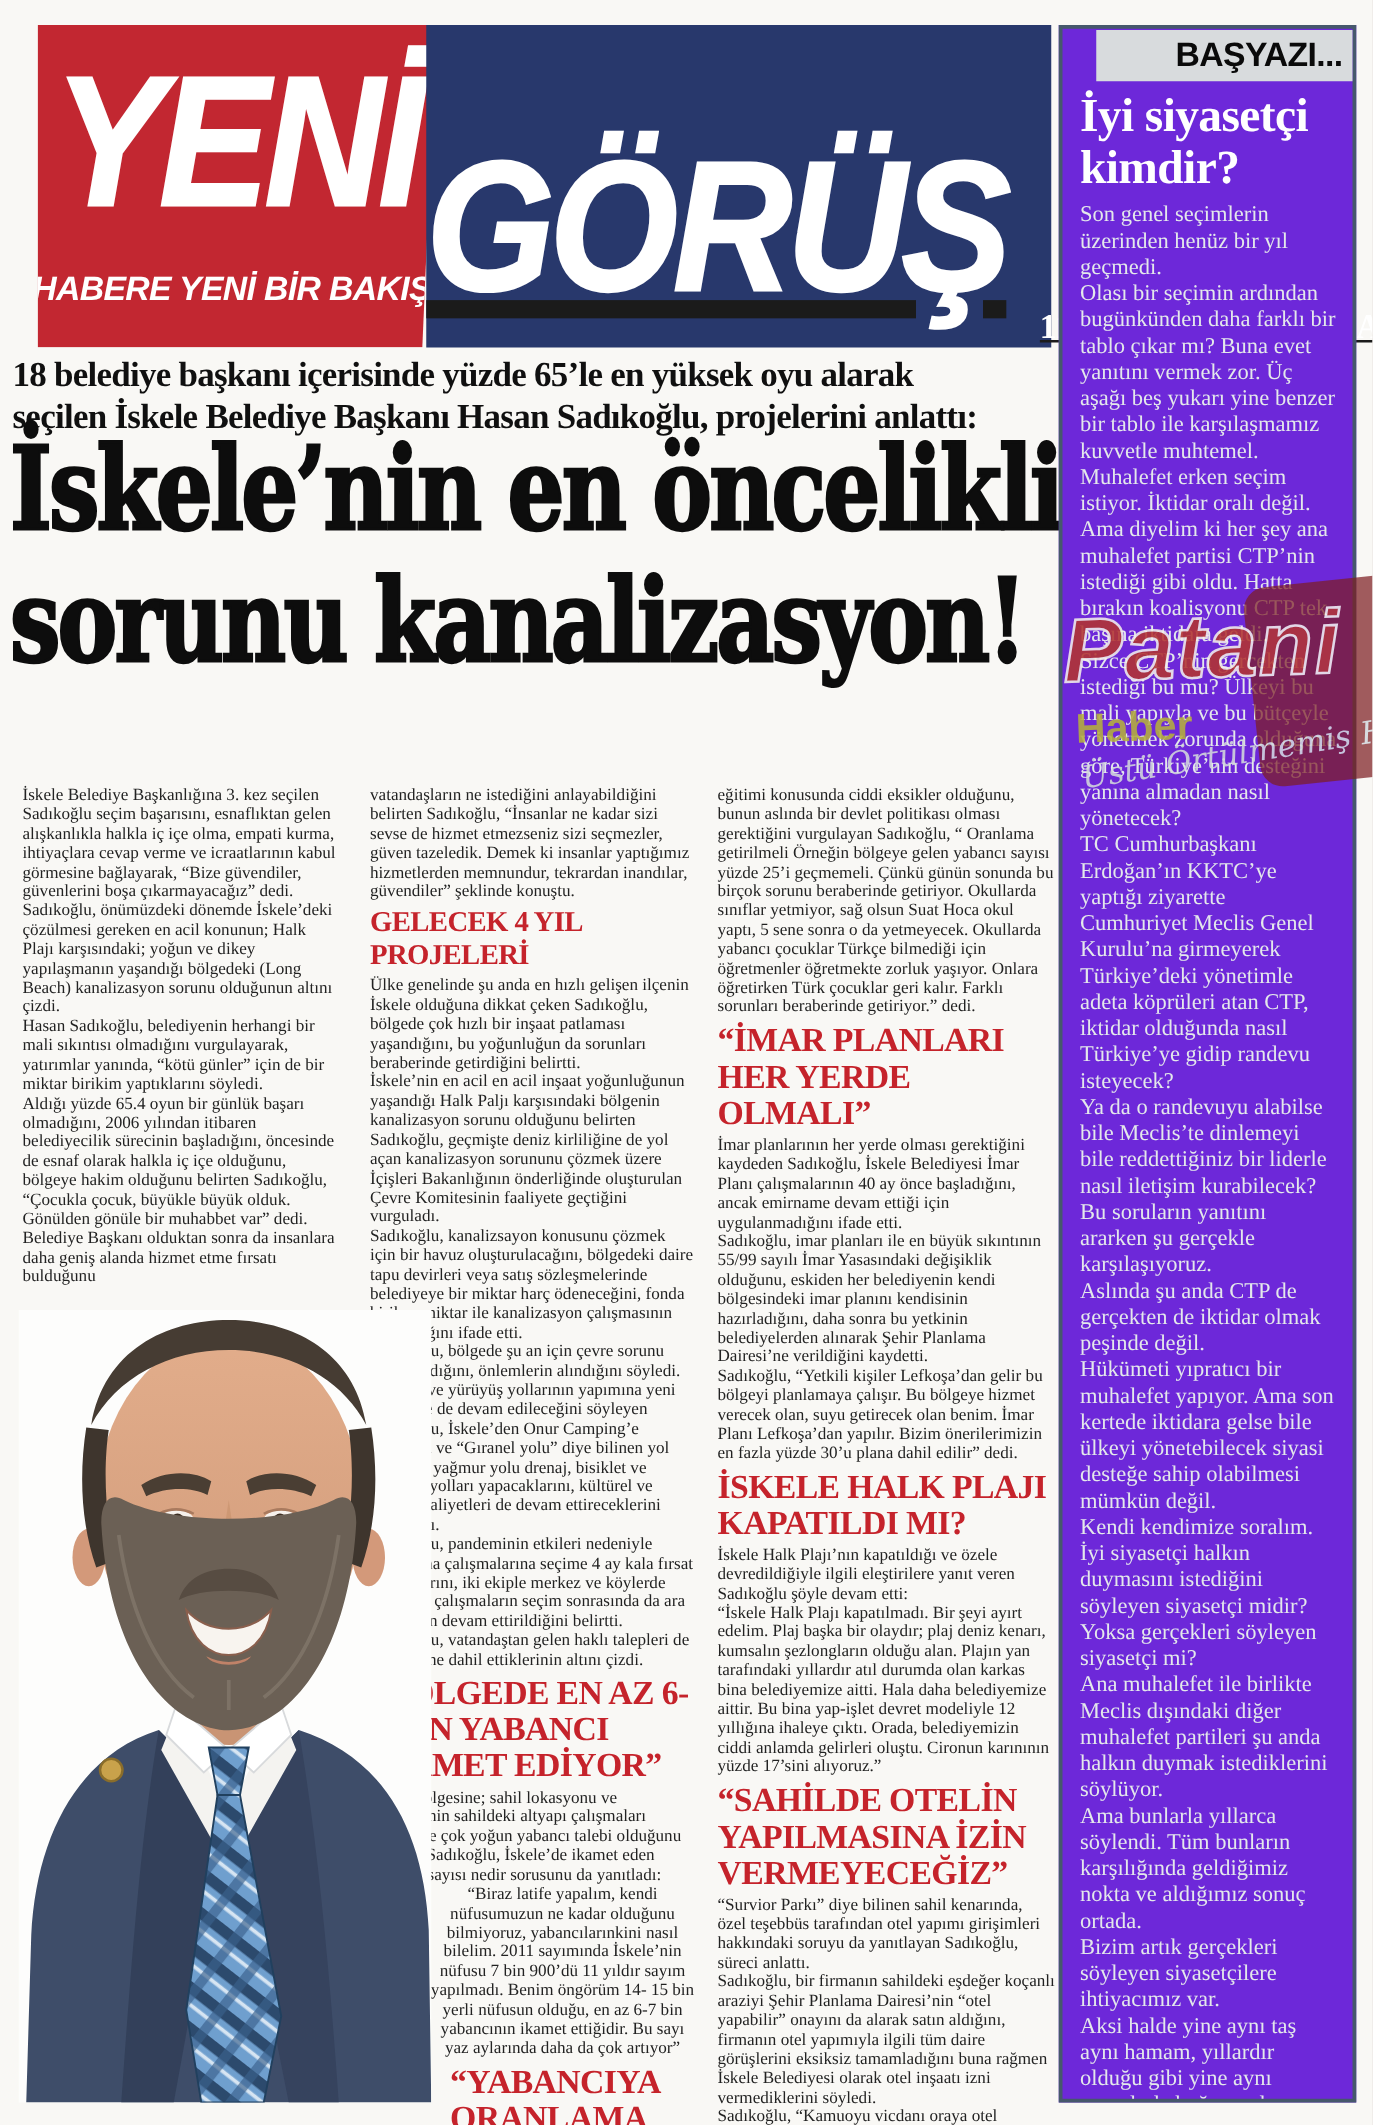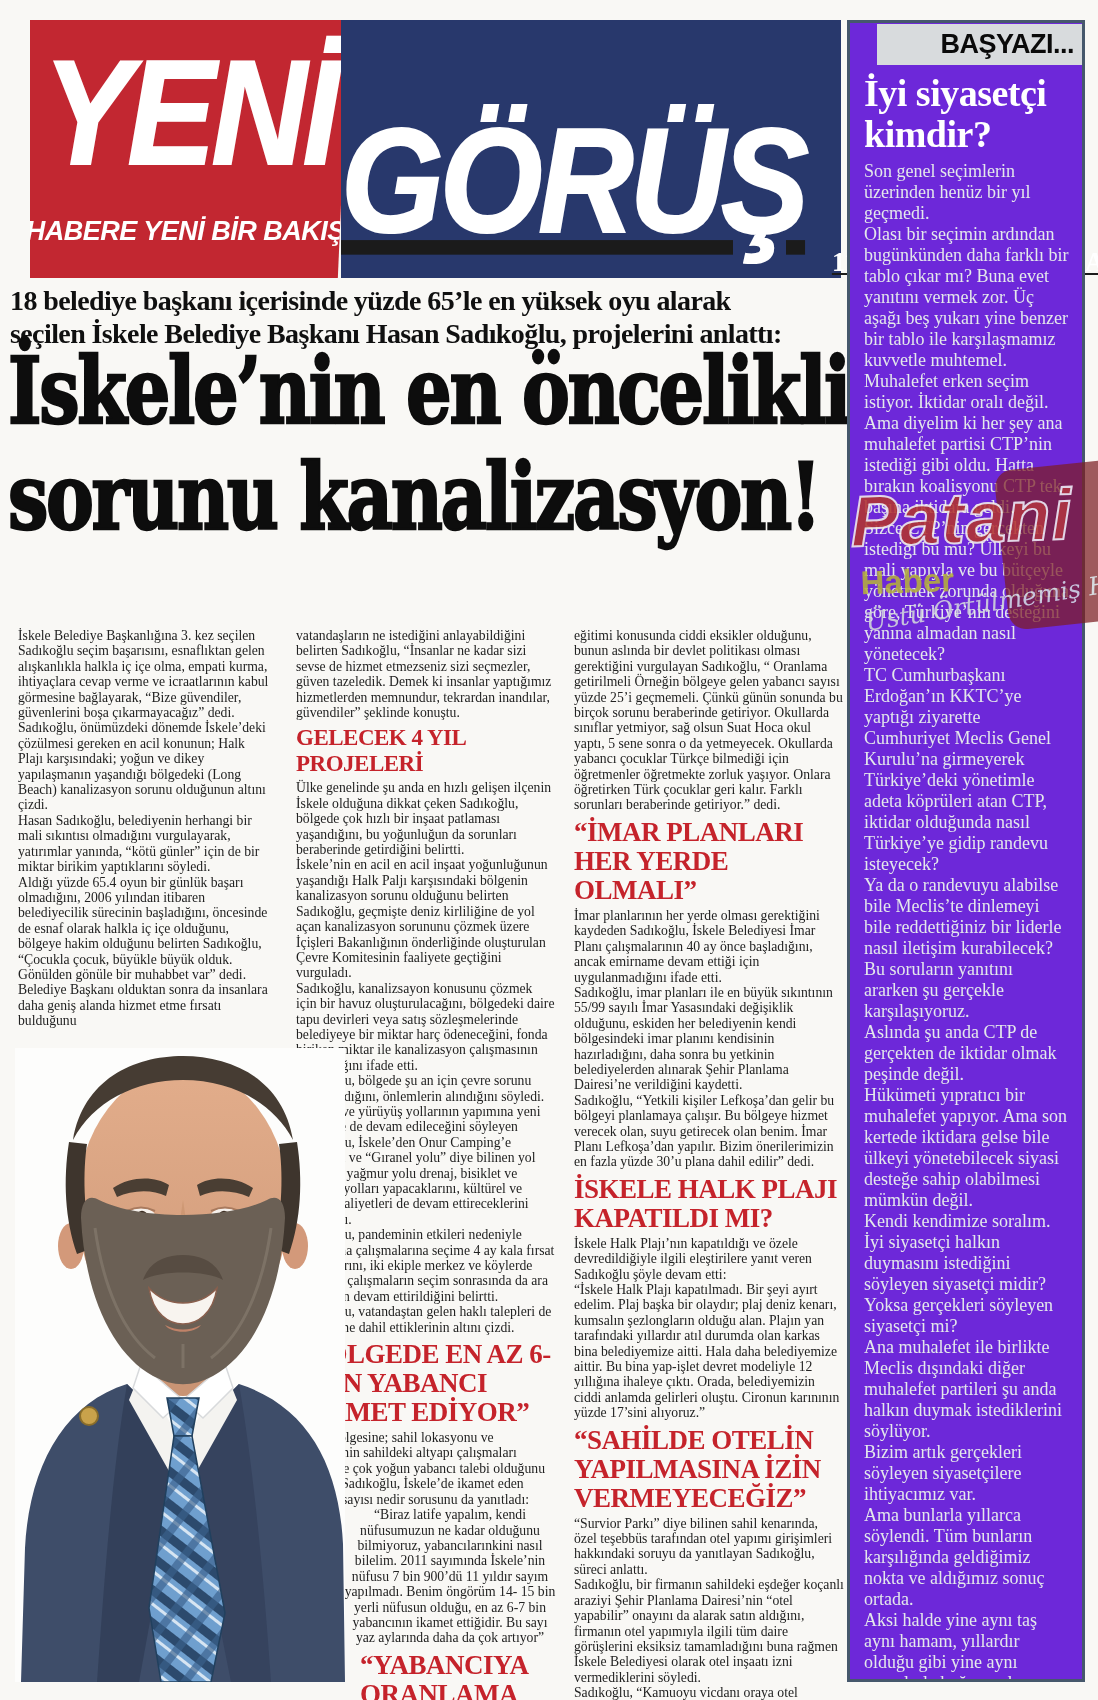--- a/index.html
+++ b/index.html
@@ -253,22 +253,22 @@
         <div>Muhalefet erken seçim istiyor. İktidar oralı değil.</div>
         <div>Ama diyelim ki her şey ana muhalefet partisi CTP’nin istediği gibi oldu. Hatta bırakın koalisyonu CTP tek başına iktidara geldi.</div>
         <div>Sizce CTP’nin gerçekten istediği bu mu? Ülkeyi bu mali yapıyla ve bu bütçeyle yönetmek zorunda olduğuna göre, Türkiye’nin desteğini yanına almadan nasıl yönetecek?</div>
         <div>TC Cumhurbaşkanı Erdoğan’ın KKTC’ye yaptığı ziyarette Cumhuriyet Meclis Genel Kurulu’na girmeyerek Türkiye’deki yönetimle adeta köprüleri atan CTP, iktidar olduğunda nasıl Türkiye’ye gidip randevu isteyecek?</div>
         <div>Ya da o randevuyu alabilse bile Meclis’te dinlemeyi bile reddettiğiniz bir liderle nasıl iletişim kurabilecek?</div>
         <div>Bu soruların yanıtını ararken şu gerçekle karşılaşıyoruz.</div>
         <div>Aslında şu anda CTP de gerçekten de iktidar olmak peşinde değil.</div>
         <div>Hükümeti yıpratıcı bir muhalefet yapıyor. Ama son kertede iktidara gelse bile ülkeyi yönetebilecek siyasi desteğe sahip olabilmesi mümkün değil.</div>
         <div>Kendi kendimize soralım. İyi siyasetçi halkın duymasını istediğini söyleyen siyasetçi midir? Yoksa gerçekleri söyleyen siyasetçi  mi?</div>
         <div>Ana muhalefet ile birlikte Meclis dışındaki diğer muhalefet partileri  şu anda halkın duymak istediklerini söylüyor.</div>
+        <div>Ama bunlarla yıllarca söylendi. Tüm bunların karşılığında geldiğimiz nokta ve aldığımız sonuç ortada.</div>
         <div>Bizim artık gerçekleri söyleyen siyasetçilere ihtiyacımız var.</div>
-        <div>Ama bunlarla yıllarca söylendi. Tüm bunların karşılığında geldiğimiz nokta ve aldığımız sonuç ortada.</div>
         <div>Aksi halde yine aynı taş aynı hamam, yıllardır olduğu gibi yine aynı sorunlarla boğuşur dururuz.</div>
       </div>
   </aside>
 
   <div class="watermark">
     <div class="wm-box"></div>
     <span class="wm-main">Patani</span>
     <span class="wm-sub">Haber</span>
     <span class="wm-script">Üstü Örtülmemiş Haber</span>
   </div>

